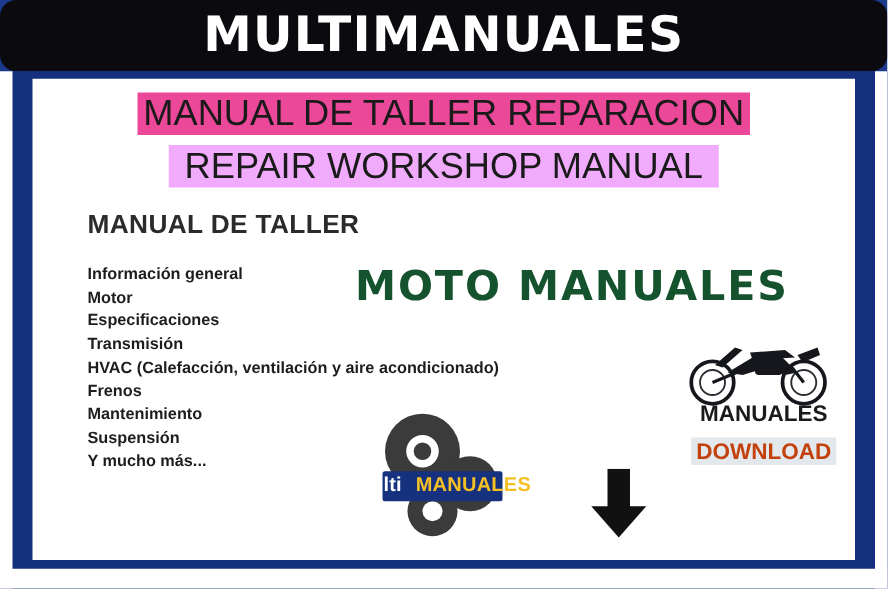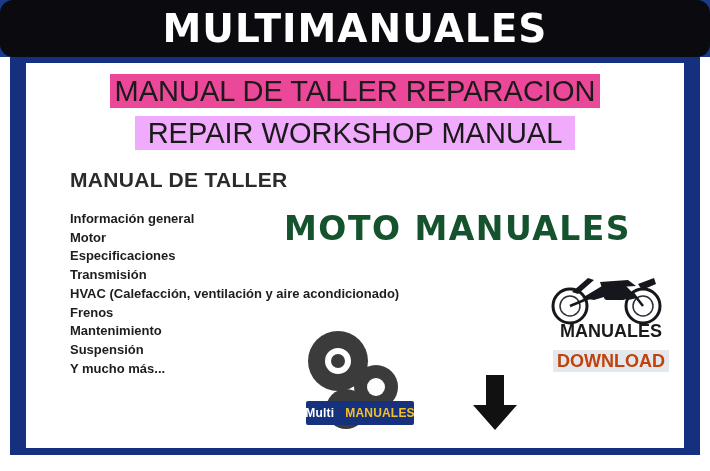--- a/index.html
+++ b/index.html
@@ -186,32 +186,31 @@
     position: absolute;
     left: 272px;
     top: 262px;
     width: 110px;
     height: 110px;
   }
   .gear-band {
     position: absolute;
     left: 8px;
     top: 52px;
-    width: 108px;
+    width: 96px;
     height: 24px;
     background: #16317e;
     border-radius: 2px;
     display: flex;
     align-items: center;
     justify-content: center;
     color: #ffffff;
-    font-size: 12px;
+    font-size: 16px;
     font-weight: bold;
     letter-spacing: 0.2px;
-    margin-top: 24px;
   }
   .gear-band .hl { color: #f5c024; padding-left: 11px; }
 
   
   .moto-img {
     position: absolute;
     left: 516px;
     top: 185px;
     width: 130px;
     height: 80px;

